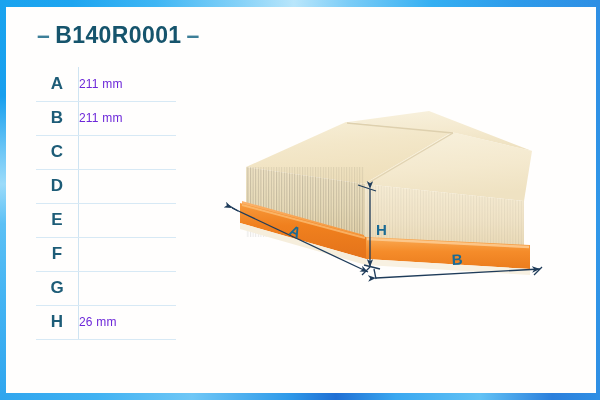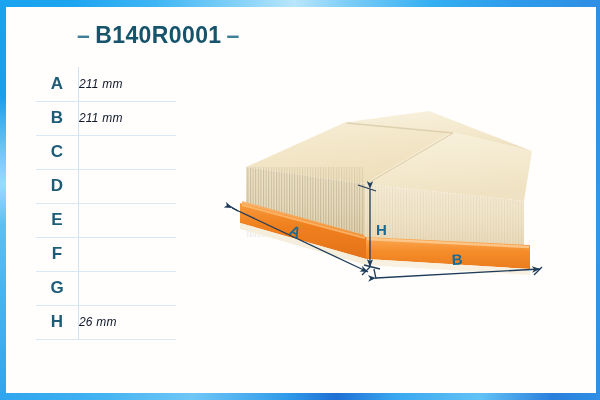--- a/index.html
+++ b/index.html
@@ -58,21 +58,20 @@
   .title {
     position: absolute;
     left: 26px;
     top: 15px;
     font-size: 23px;
     font-weight: bold;
     color: #16546c;
     letter-spacing: 0.4px;
     white-space: nowrap;
     user-select: none;
-    margin-left: 40px;
   }
   .title .dash {
     color: #3d7f98;
     font-weight: bold;
     padding: 0 5px;
   }
 
   
   .spec-table {
     position: absolute;
@@ -95,24 +94,23 @@
     width: 42px;
     text-align: center;
     font-size: 17px;
     font-weight: bold;
     color: #1d5c77;
     border-right: 1px solid #cfe4f2;
   }
   .cell-val {
     padding-left: 14px;
     font-size: 12px;
-    color: #0f172a;
+    color: #6d28d9;
     letter-spacing: 0.2px;
     white-space: nowrap;
-    font-style: italic;
   }
 
   
   .product {
     position: absolute;
     left: 218px;
     top: 82px;
     width: 350px;
     height: 230px;
   }

